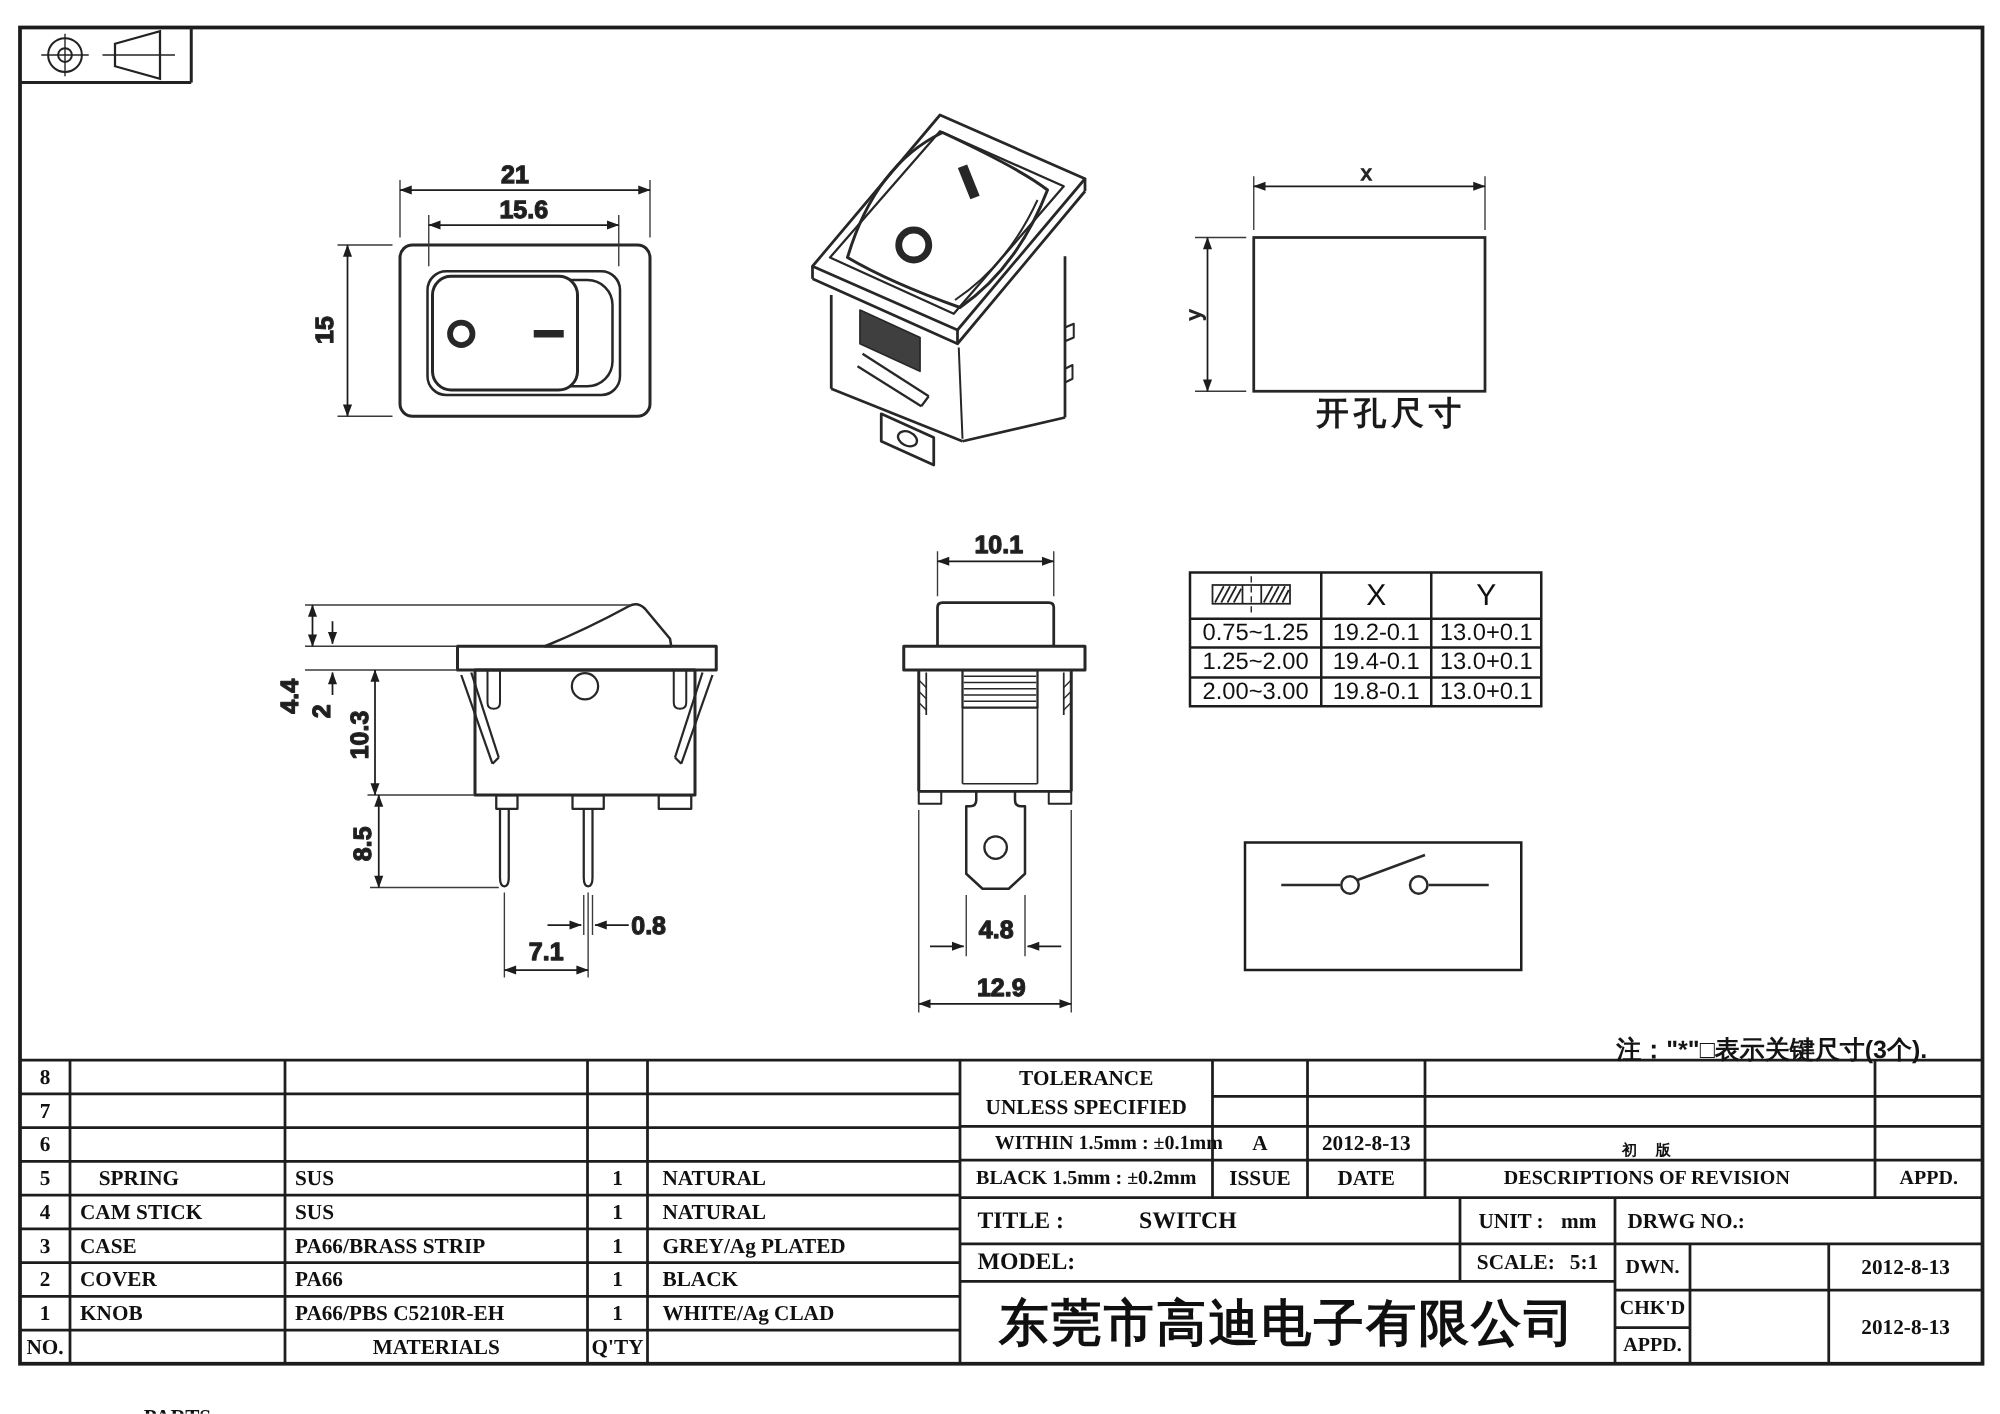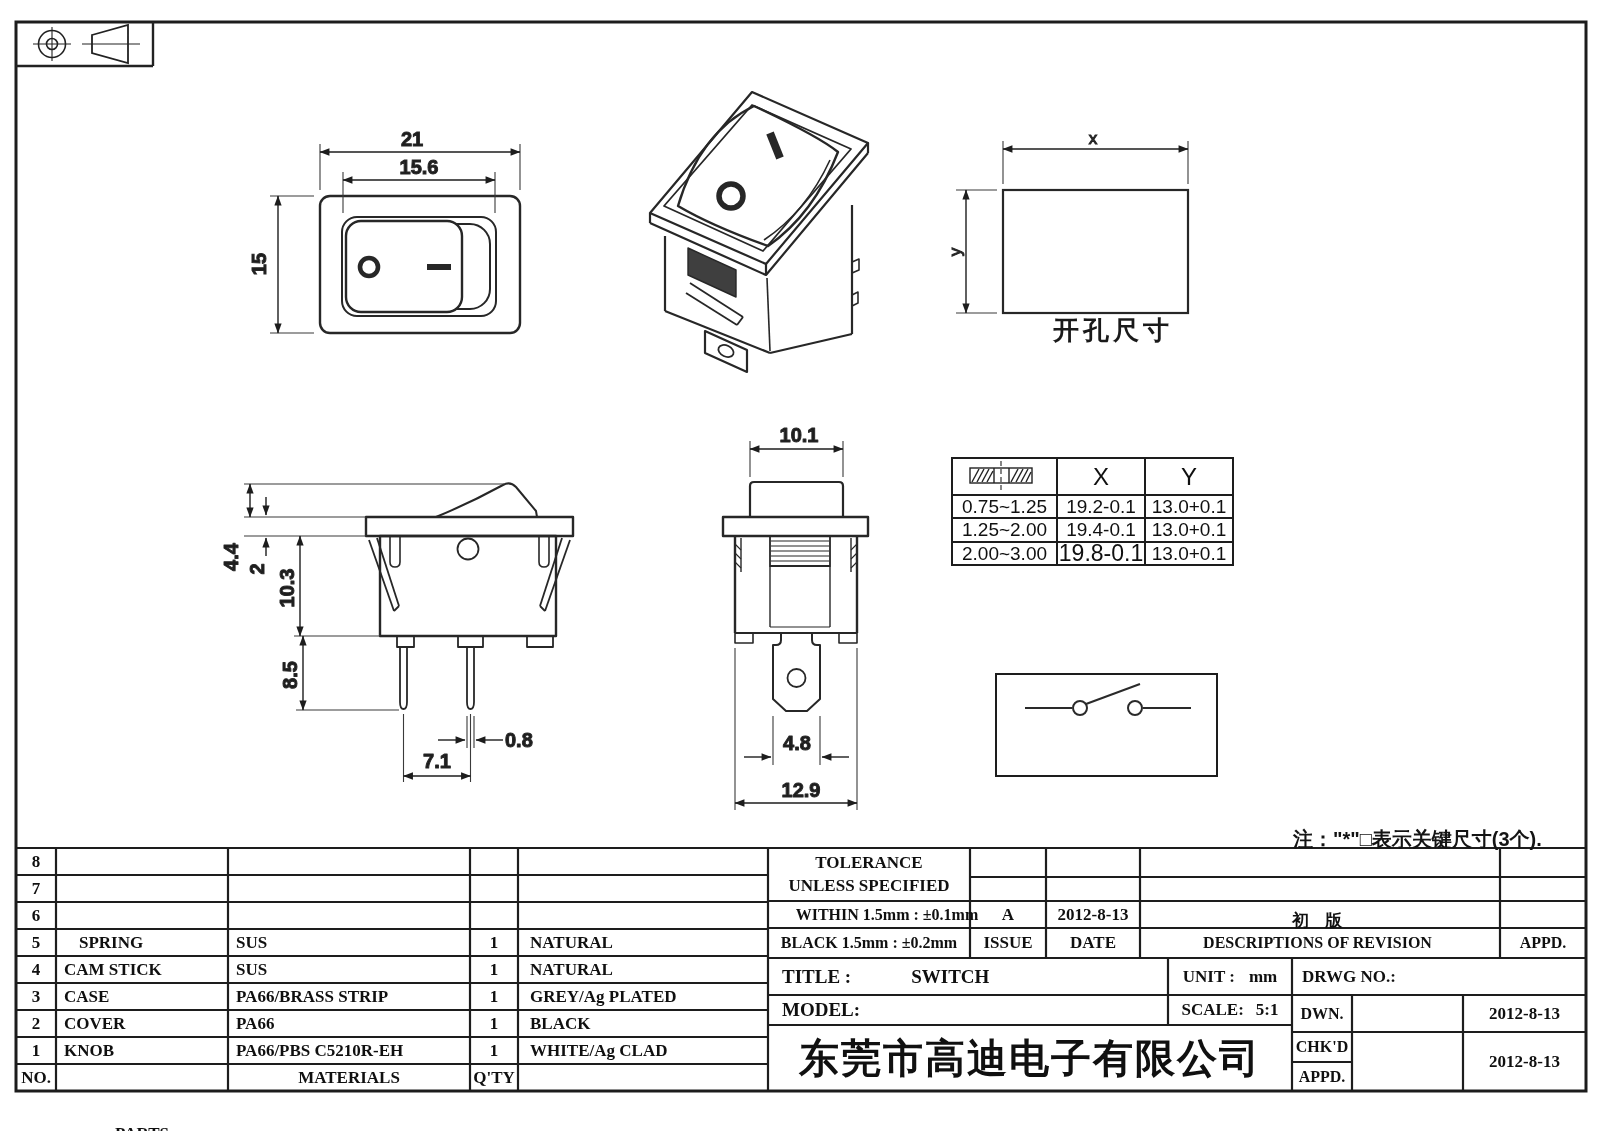--- a/index.html
+++ b/index.html
@@ -290,21 +290,21 @@
 <div>
   <div class="cell sans" style="left:1057px;top:458px;width:88px;height:37px;font-size:24px;">X</div>
   <div class="cell sans" style="left:1145px;top:458px;width:88px;height:37px;font-size:24px;">Y</div>
   <div class="cell sans" style="left:952px;top:495px;width:105px;height:23px;font-size:19px;">0.75~1.25</div>
   <div class="cell sans" style="left:1057px;top:495px;width:88px;height:23px;font-size:19px;">19.2-0.1</div>
   <div class="cell sans" style="left:1145px;top:495px;width:88px;height:23px;font-size:19px;">13.0+0.1</div>
   <div class="cell sans" style="left:952px;top:518px;width:105px;height:24px;font-size:19px;">1.25~2.00</div>
   <div class="cell sans" style="left:1057px;top:518px;width:88px;height:24px;font-size:19px;">19.4-0.1</div>
   <div class="cell sans" style="left:1145px;top:518px;width:88px;height:24px;font-size:19px;">13.0+0.1</div>
   <div class="cell sans" style="left:952px;top:542px;width:105px;height:23px;font-size:19px;">2.00~3.00</div>
-  <div class="cell sans" style="left:1057px;top:542px;width:88px;height:23px;font-size:23px;">19.8-0.1</div>
+  <div class="cell sans" style="left:1057px;top:542px;width:88px;height:23px;font-size:19px;">19.8-0.1</div>
   <div class="cell sans" style="left:1145px;top:542px;width:88px;height:23px;font-size:19px;">13.0+0.1</div>
 </div>
 
 <div class="fnbox">
   <svg width="219" height="66" viewBox="0 0 219 66" style="display:block;">
     <g stroke="#2a2a2a" stroke-width="2" fill="none">
       <line x1="28" y1="33" x2="75" y2="33"></line>
       <circle cx="83" cy="33" r="7"></circle>
       <line x1="89" y1="29" x2="143" y2="9"></line>
       <circle cx="138" cy="33" r="7"></circle>
@@ -358,21 +358,21 @@
   <div class="cell" style="left:768px;top:848px;width:202px;height:53px;flex-direction:column;line-height:1.35;">
     <span>TOLERANCE</span>
     <span>UNLESS  SPECIFIED</span>
   </div>
   <div class="cell" style="left:768px;top:901px;width:238px;height:27px;font-size:16px;">WITHIN 1.5mm : ±0.1mm</div>
   <div class="cell" style="left:768px;top:928px;width:202px;height:30px;font-size:16px;">BLACK 1.5mm : ±0.2mm</div>
   <div class="cell" style="left:970px;top:901px;width:76px;height:27px;">A</div>
   <div class="cell" style="left:970px;top:928px;width:76px;height:30px;">ISSUE</div>
   <div class="cell" style="left:1046px;top:901px;width:94px;height:27px;">2012-8-13</div>
   <div class="cell" style="left:1046px;top:928px;width:94px;height:30px;">DATE</div>
-  <div class="cell" style="left:1140px;top:901px;width:360px;height:38px;font-size:17px;letter-spacing:6px;">初 版</div>
+  <div class="cell" style="left:1140px;top:901px;width:360px;height:38px;font-size:12px;letter-spacing:6px;">初 版</div>
   <div class="cell" style="left:1140px;top:928px;width:355px;height:30px;font-size:16px;">DESCRIPTIONS OF REVISION</div>
   <div class="cell" style="left:1500px;top:928px;width:86px;height:30px;font-size:16px;">APPD.</div>
 
   <div class="cell left" style="left:768px;top:958px;width:400px;height:37px;font-size:19px;">
     <span style="margin-left:14px;">TITLE :</span>
     <span style="margin-left:60px;">SWITCH</span>
   </div>
   <div class="cell" style="left:1168px;top:958px;width:124px;height:37px;">
     <span>UNIT :</span>
     <span style="margin-left:14px;">mm</span>

